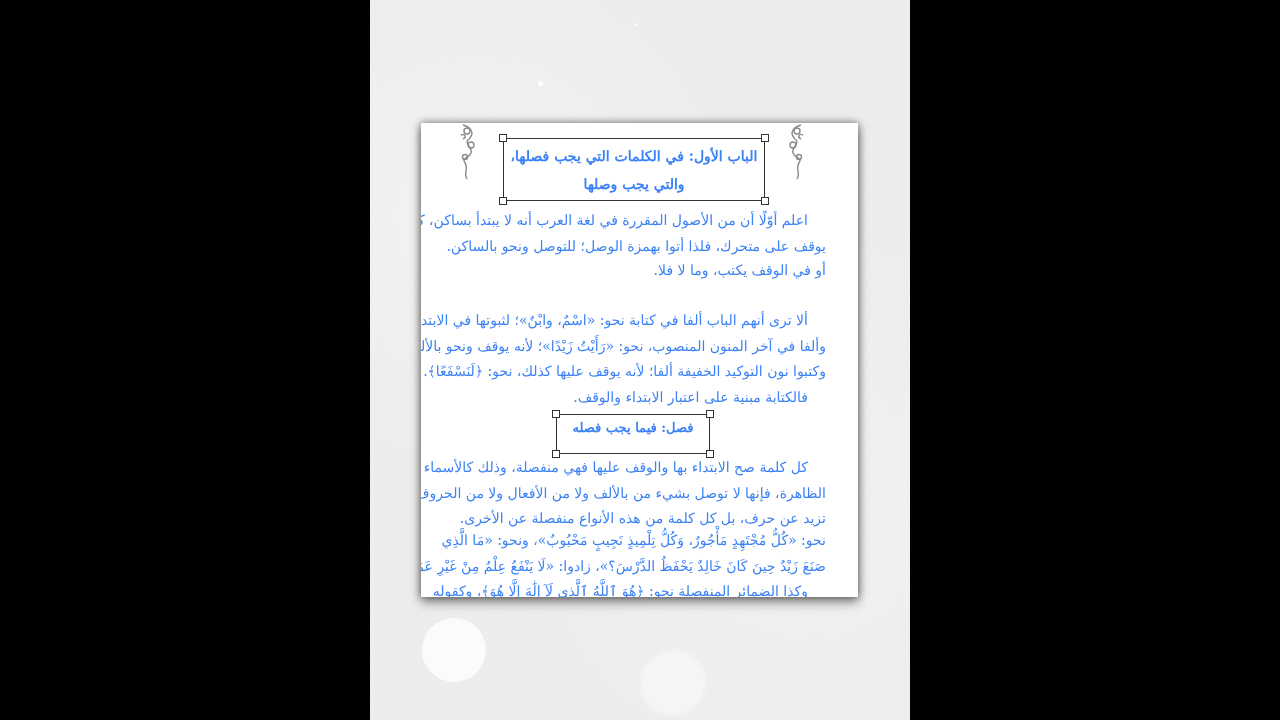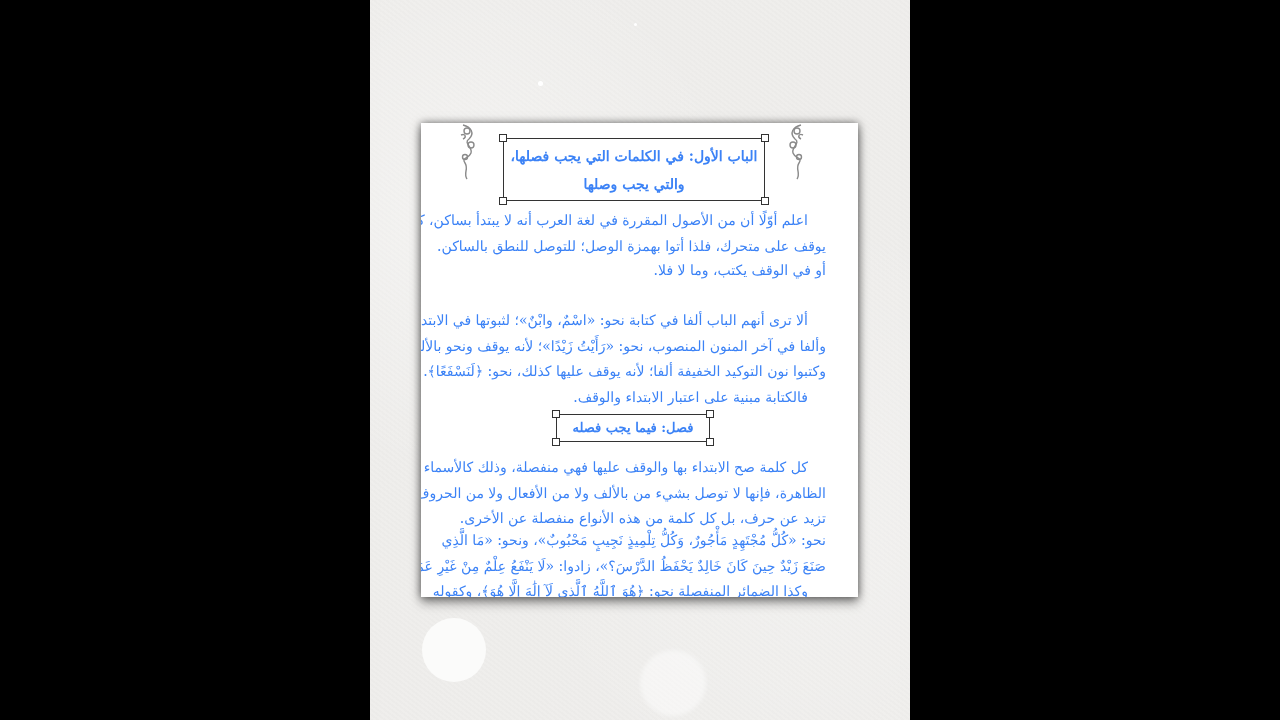--- a/index.html
+++ b/index.html
@@ -96,21 +96,21 @@
       font-size: 14px;
       font-weight: bold;
       line-height: 28px;
     }
     .frame.chapter .line:first-of-type { margin-top: 3px; }
 
     .frame.section {
       left: 135px;
       top: 291px;
       width: 154px;
-      height: 28px;
+      height: 40px;
     }
     .frame.section .line {
       font-size: 13px;
       font-weight: bold;
       line-height: 26px;
     }
 
     .para {
       position: absolute;
       right: 32px;
@@ -160,21 +160,21 @@
 
     <div class="frame chapter">
       <span class="c1"></span>
         <span class="c2"></span>
       <div class="line">الباب الأول: في الكلمات التي يجب فصلها،</div>
       <div class="line">والتي يجب وصلها</div>
     </div>
 
     <div class="para p1">
       <span class="ln indent">اعلم أوّلًا أن من الأصول المقررة في لغة العرب أنه لا يبتدأ بساكن، كما لا</span>
-      <span class="ln">يوقف على متحرك، فلذا أتوا بهمزة الوصل؛ للتوصل للنطق بالساكن.</span>
+      <span class="ln">يوقف على متحرك، فلذا أتوا بهمزة الوصل؛ للتوصل ونحو بالساكن.</span>
     </div>
 
     <div class="para p2">
       <span class="ln">أو في الوقف يكتب، وما لا فلا.</span>
     </div>
 
     <div class="para p3">
       <span class="ln indent">ألا ترى أنهم الباب ألفا في كتابة نحو: «اسْمٌ، وابْنٌ»؛ لثبوتها في الابتداء،</span>
       <span class="ln">وألفا في آخر المنون المنصوب، نحو: «رَأَيْتُ زَيْدًا»؛ لأنه يوقف ونحو بالألف،</span>
       <span class="ln">وكتبوا نون التوكيد الخفيفة ألفا؛ لأنه يوقف عليها كذلك، نحو: ﴿لَنَسْفَعًا﴾.</span>

